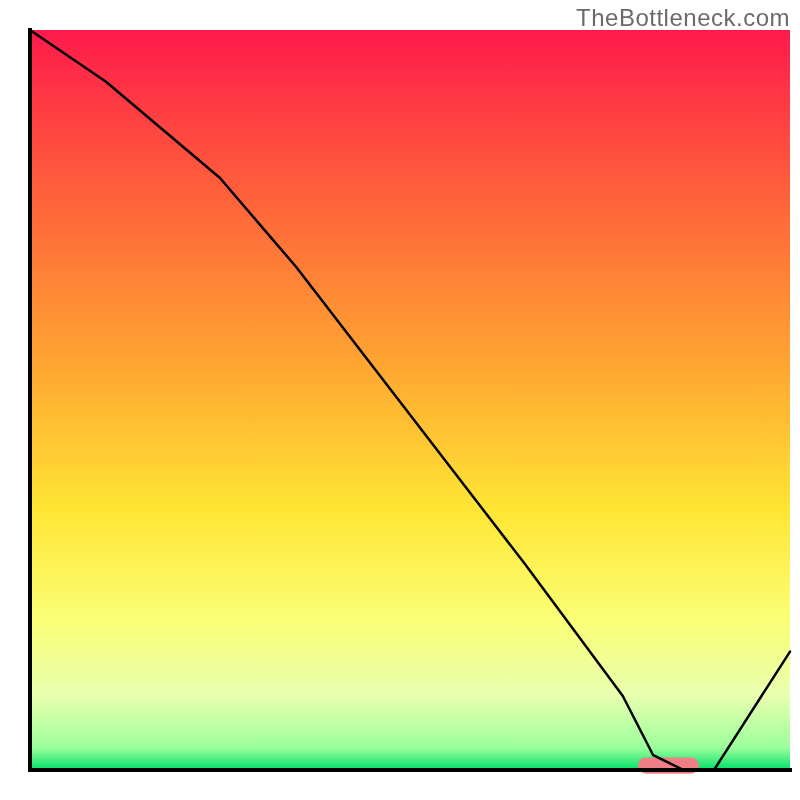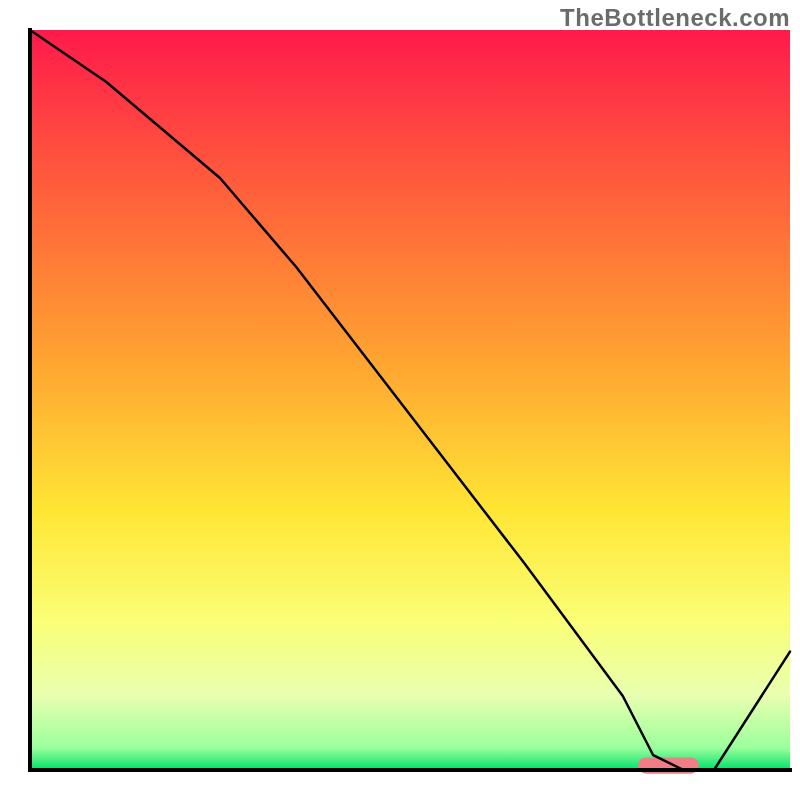--- a/index.html
+++ b/index.html
@@ -13,21 +13,21 @@
   .chart-root {
     position: relative;
     width: 800px;
     height: 800px;
   }
   .watermark {
     position: absolute;
     top: 4px;
     right: 10px;
     font-size: 24px;
-    font-weight: bold;
+    font-weight: normal;
     color: #6b6b6b;
     letter-spacing: 0.5px;
     z-index: 10;
   }
   svg.plot {
     position: absolute;
     left: 0;
     top: 0;
   }
 </style>

